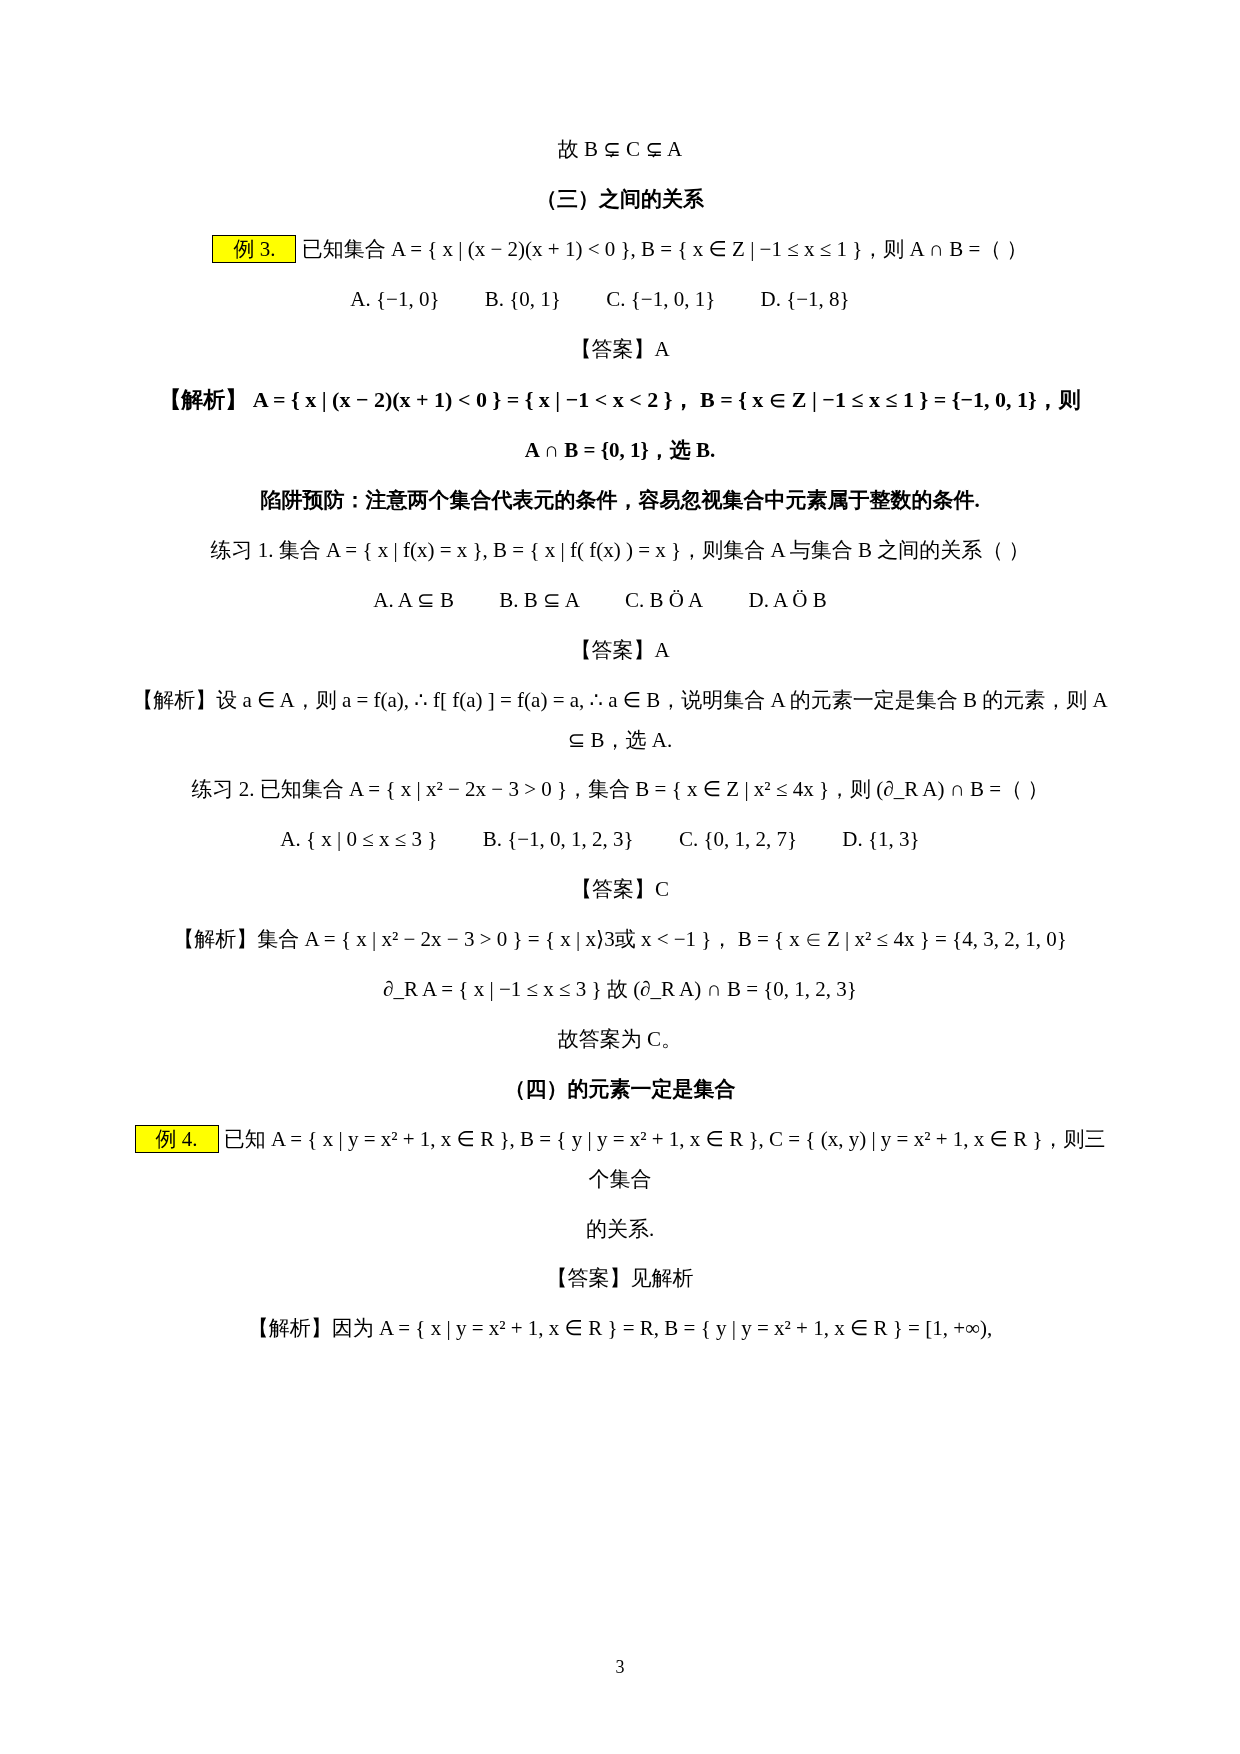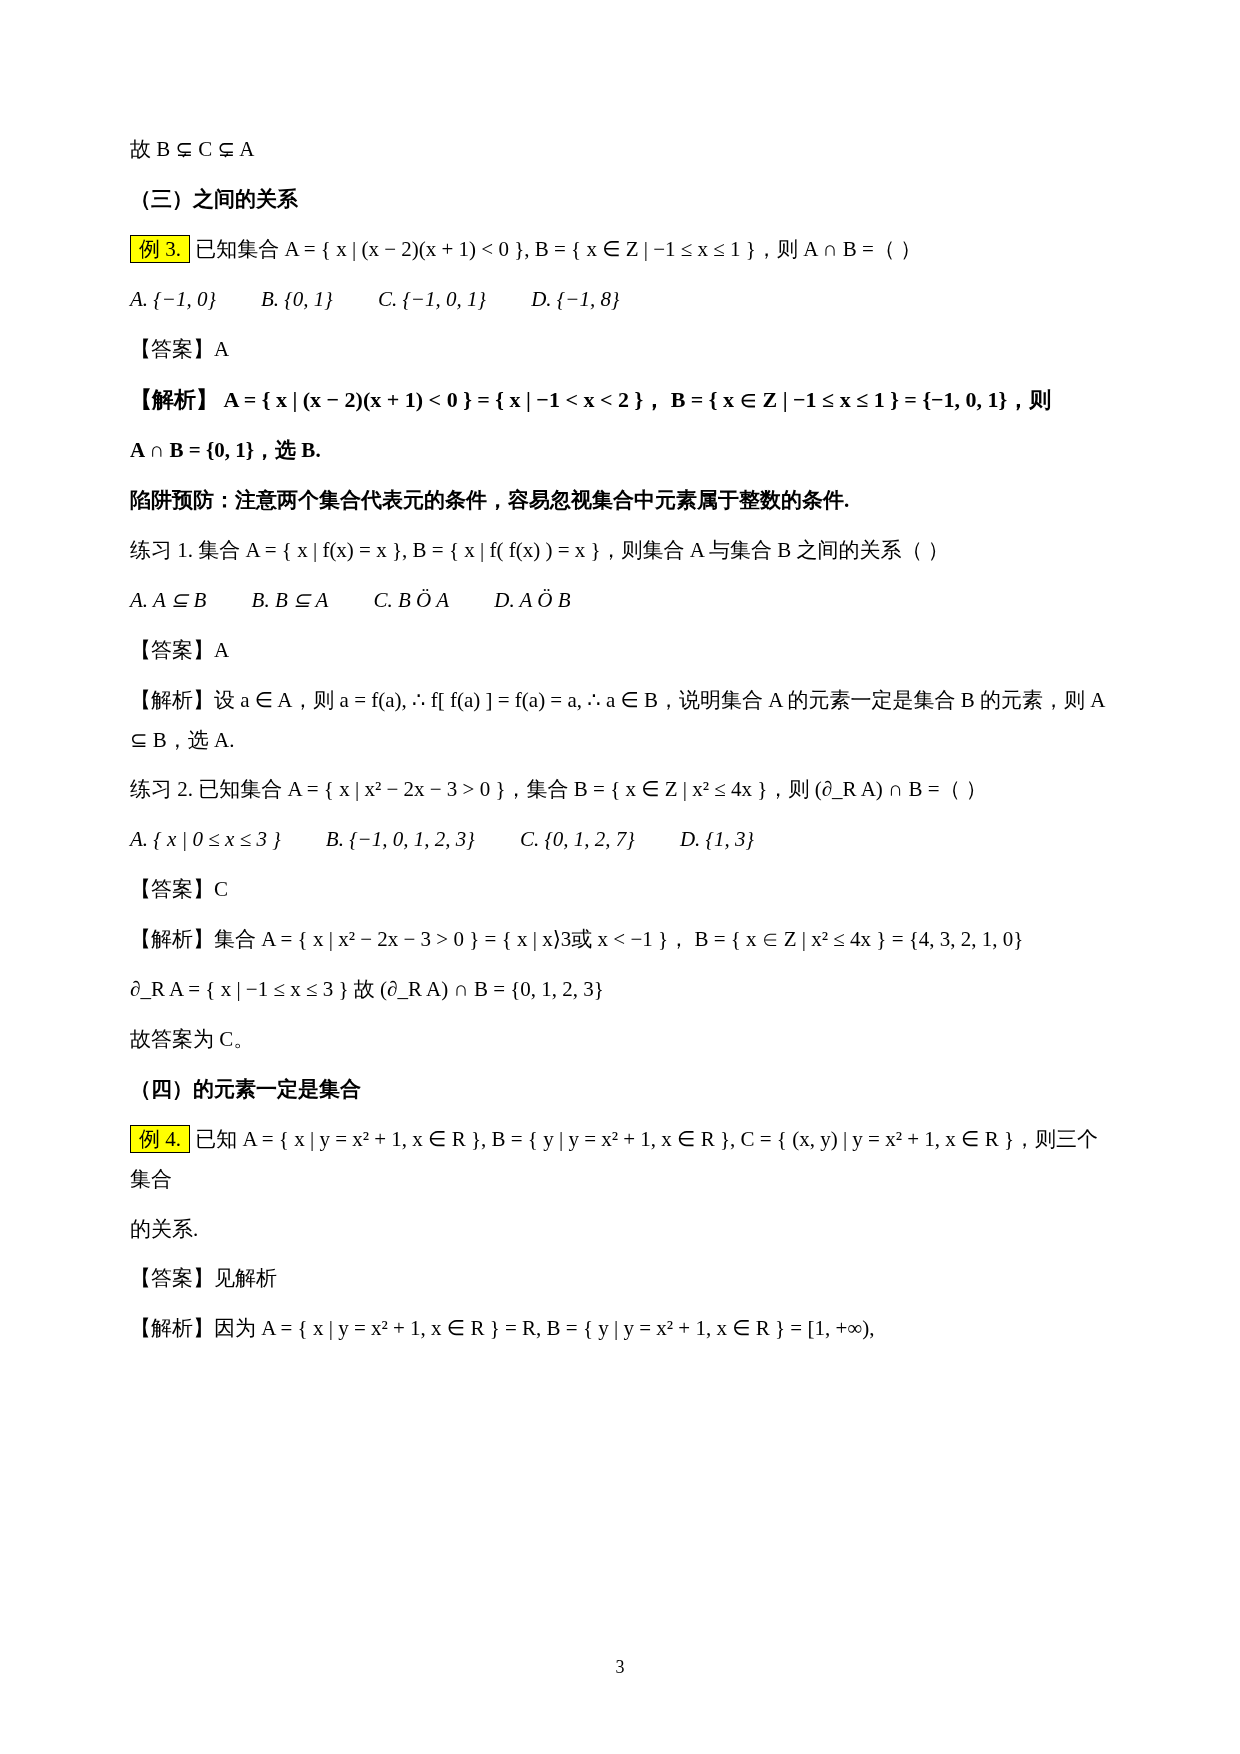--- a/index.html
+++ b/index.html
@@ -8,36 +8,36 @@
     height: 1754px;
     margin: 0;
     padding: 120px 130px 60px 130px;
     box-sizing: border-box;
     font-family: "Songti SC", "SimSun", serif;
     font-size: 21px;
     color: #000;
     line-height: 1.9;
     position: relative;
   }
-  p { margin: 10px 0; }
+  p { margin: 10px 0; text-align: center; }
   .bold { font-weight: bold; }
   .hl {
     background: #ffff00;
-    padding: 1px 8px;
+    padding: 1px 20px;
     border: 1px solid #000;
   }
   .page-num {
     position: absolute;
     bottom: 70px;
     left: 0;
     width: 1240px;
     text-align: center;
     font-size: 18px;
   }
-  .opt { display:inline-block; margin-right: 40px; font-style: italic; }
+  .opt { display:inline-block; margin-right: 40px; }
 </style>
 </head>
 <body>
 
 <p>故 B ⊊ C ⊊ A</p>
 
 <p class="bold">（三）之间的关系</p>
 
 <p>
   <span class="hl">例 3.</span>

